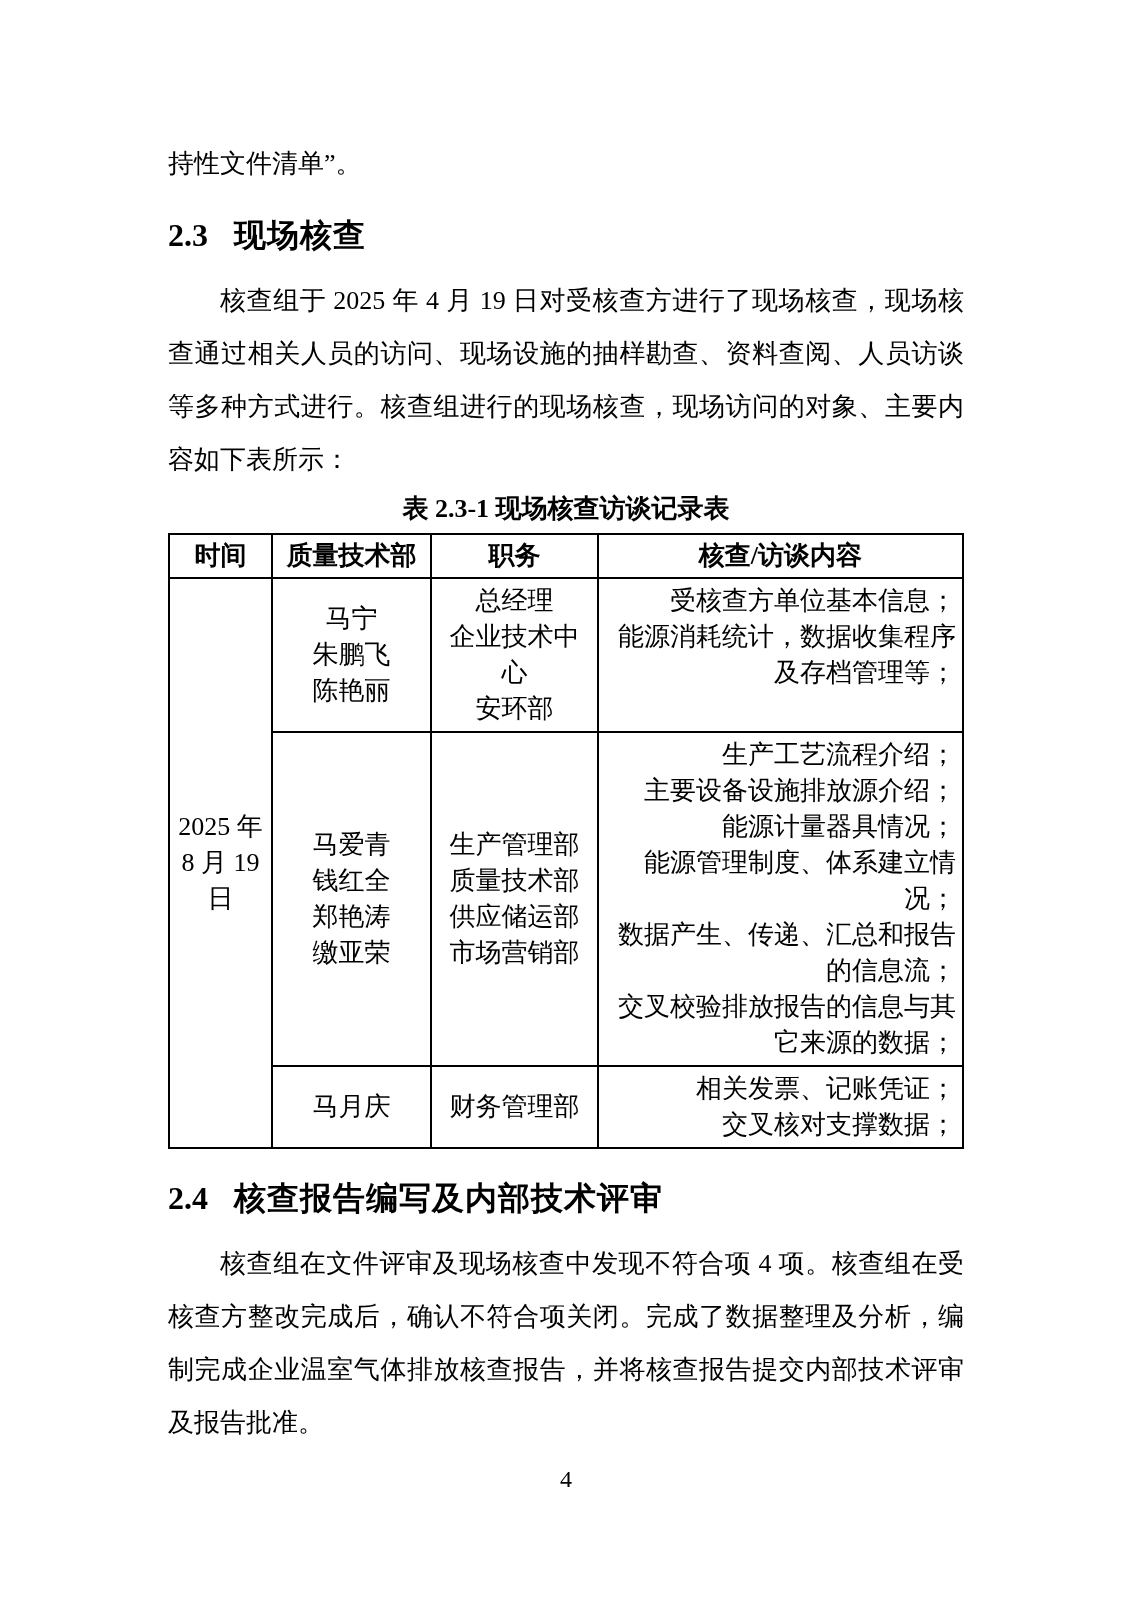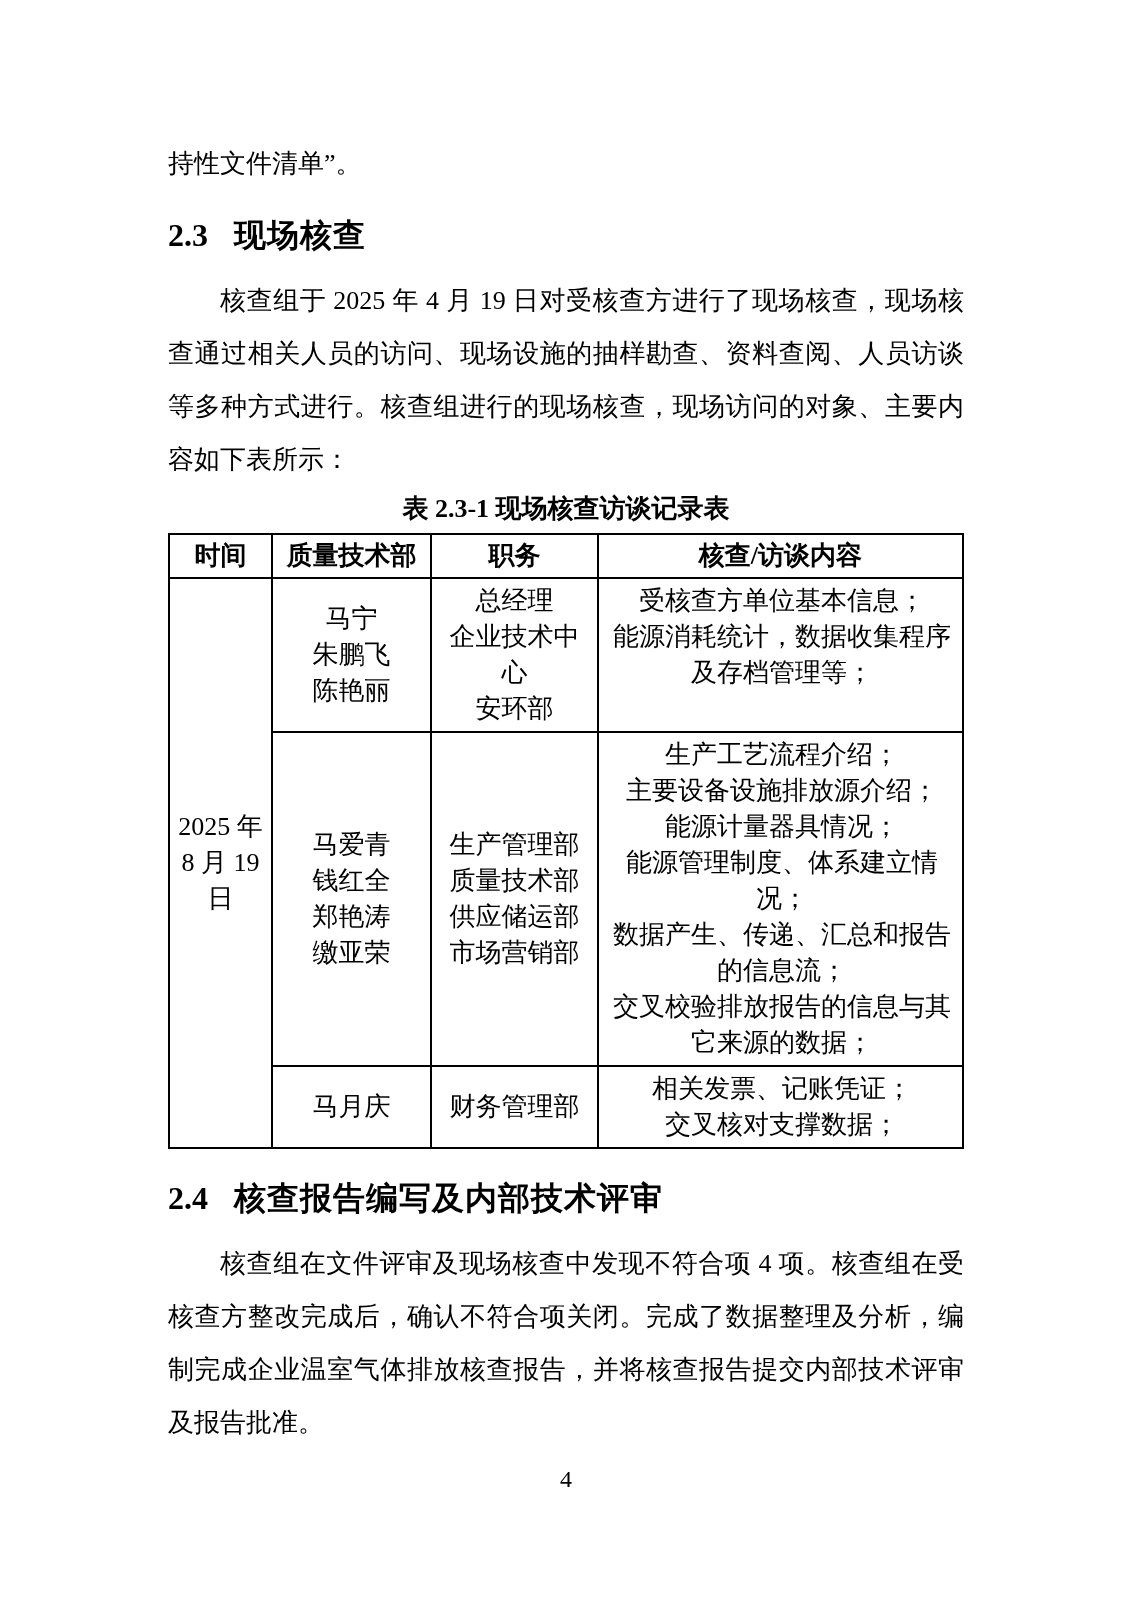--- a/index.html
+++ b/index.html
@@ -66,21 +66,21 @@
   .col-time    { width: 13%; }
   .col-persons { width: 20%; }
   .col-titles  { width: 21%; }
   .col-content { width: 46%; }
   td.cell-time, td.cell-persons, td.cell-titles {
     text-align: center;
     padding: 4px 6px;
   }
   td.cell-content {
     vertical-align: top;
-    text-align: center;
+    text-align: right;
     padding: 4px 6px 4px 9px;
   }
   tr.row-1 td { height: 112px; }
   tr.row-2 td { height: 288px; }
   tr.row-3 td { height: 78px; }
   .page-number {
     position: absolute;
     top: 1466px; left: 0;
     width: 100%;
     text-align: center;

